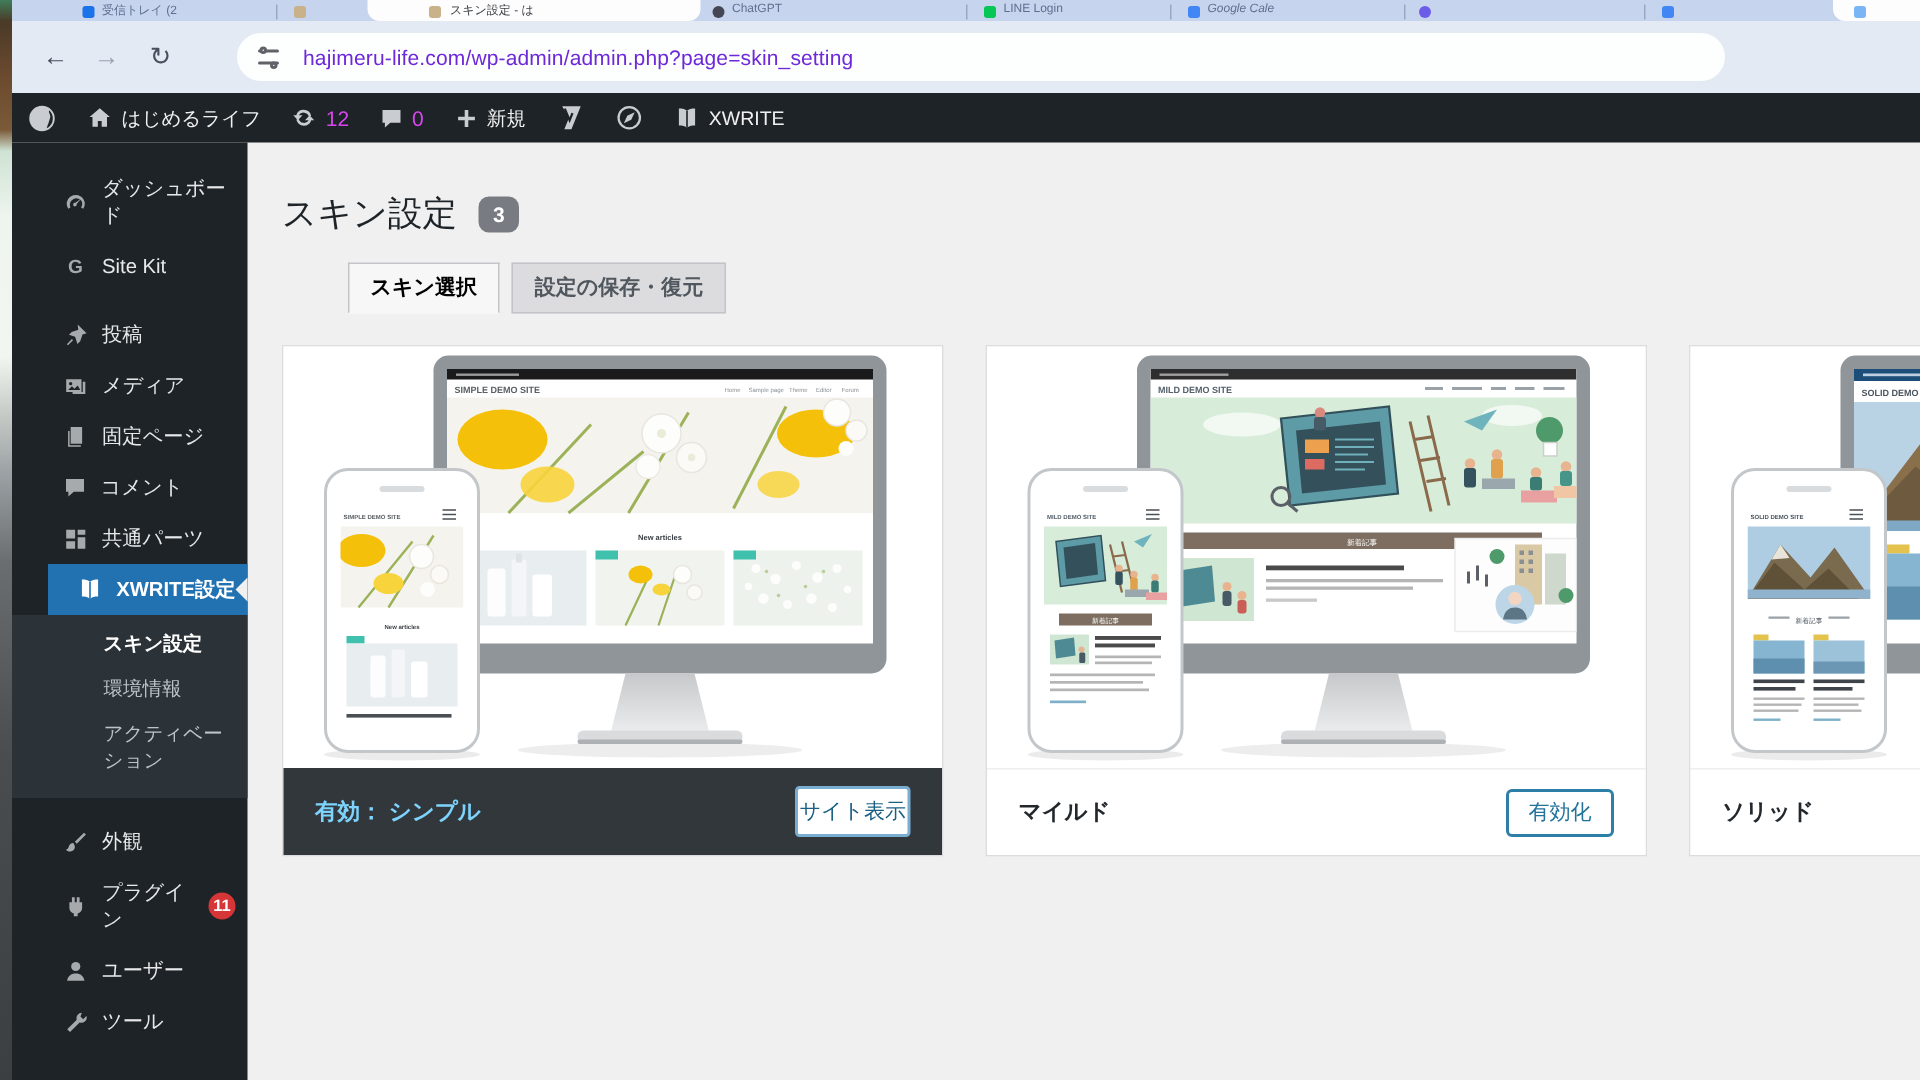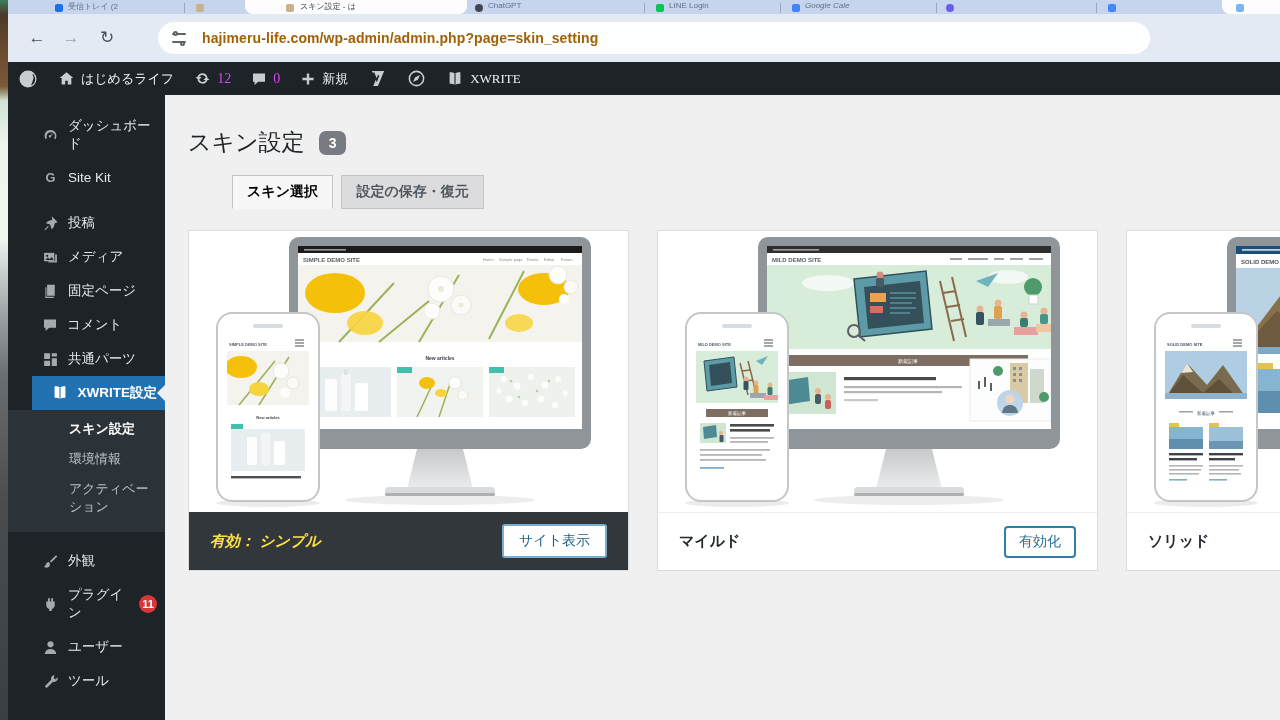--- a/index.html
+++ b/index.html
@@ -19,26 +19,26 @@
 
   .toolbar { position:absolute; left:8px; right:0; top:14px; height:48px; background:#e4eaf4; z-index:40; }
   .nav-arrow { position:absolute; top:13px; width:22px; height:22px; font-size:17px; color:#474f5c; text-align:center; line-height:22px; }
   .nav-arrow.disabled { color:#9aa3b2; }
   .url-pill { position:absolute; left:150px; right:130px; top:8px; height:32px; background:#fdfefe; border-radius:16px; display:flex; align-items:center; }
   .tune-ico { width:18px; height:18px; margin-left:12px; position:relative; }
   .tune-ico:before, .tune-ico:after { content:""; position:absolute; left:2px; right:2px; height:2px; background:#5f6368; border-radius:1px; }
   .tune-ico:before { top:4px; } .tune-ico:after { bottom:4px; }
   .tune-ico i { position:absolute; width:5px; height:5px; background:#fdfefe; border:2px solid #5f6368; border-radius:50%; }
   .tune-ico i.a { top:2px; left:3px; } .tune-ico i.b { bottom:1px; right:3px; }
-  .url-text { font-size:14px; color:#a16207; margin-left:14px; letter-spacing:.1px;font-weight:bold; }
+  .url-text { font-size:14px; color:#6d28d9; margin-left:14px; letter-spacing:.1px; }
 
   
   .adminbar { position:absolute; left:8px; right:0; top:62px; height:33px; background:#1d2327; z-index:40;
     display:flex; align-items:center; color:#f0f0f1; font-size:13px; }
-  .ab-item { display:flex; align-items:center; gap:6px; padding:0 10px; height:100%; cursor:pointer;font-family:Liberation Serif, serif; }
+  .ab-item { display:flex; align-items:center; gap:6px; padding:0 10px; height:100%; cursor:pointer; }
   .ab-item svg { fill:#c9ccd0; }
   .ab-muted { color:#8c8f94; }
   .ab-count { font-size:14px; color:#d946ef; }
 
   
   .sidebar { position:absolute; left:8px; top:95px; width:157px; bottom:0; background:#1d2327; z-index:30; color:#f0f0f1; }
   .sb-item { position:relative; display:flex; align-items:center; gap:9px; padding:8px 8px 8px 10px; font-size:13.5px; color:#e6e8ea; cursor:pointer;margin-left:24px; }
   .sb-item svg { fill:#a7aaad; flex:0 0 auto; }
   .sb-gap { height:12px; }
   .sb-item.active { background:#2271b1; color:#fff; font-weight:bold;justify-content:flex-end; }
@@ -57,22 +57,22 @@
   .nav-tab { display:inline-block; padding:7px 14px; font-size:14px; font-weight:bold; border:1px solid #c3c4c7; background:#dcdcde; color:#50575e; margin-right:4px; cursor:pointer; }
   .nav-tab.active { background:#f7f7f7; color:#000; border-bottom-color:#f7f7f7;margin-left:44px; }
   .instruction { margin-top:44px; font-size:13.5px; color:#646970; }
   .cards { margin-top:21px; display:flex; gap:28px; }
   .skin-card { width:441px; flex:0 0 441px; background:#fff; border:1px solid #dcdcde; }
   .preview { position:relative; width:100%; height:281px; background:#fff; cursor:pointer; }
   .preview svg { display:block; }
   .card-footer { height:58px; display:flex; align-items:center; justify-content:space-between; padding:0 21px; background:#fff; border-top:1px solid #eceeef; }
   .card-footer.active { background:#32373c; border-top:none; }
   .skin-name { font-size:15px; font-weight:bold; color:#23282d; }
-  .card-footer.active .skin-name { color:#fde047;font-style:italic; }
-  .btn-site { background:#fff; border:2px solid #79aed1; color:#1a5f84; font-size:14px; padding:6px 15px; border-radius:3px; cursor:pointer; font-family:inherit; }
+  .card-footer.active .skin-name { color:#7dd3fc; }
+  .btn-site { background:#fff; border:2px solid #79aed1; color:#1a5f84; font-size:14px; padding:6px 1px; border-radius:3px; cursor:pointer; font-family:inherit; }
   .btn-activate { background:#fff; border:2px solid #2e7fa8; color:#22729c; font-size:14px; padding:5px 13px; border-radius:4px; cursor:pointer; font-family:inherit; }
 
   .t4 { font-size:4px; } .t5 { font-size:5px; } .t6 { font-size:6px; }
 </style>
 </head>
 <body>
 
 <div class="left-strip"></div>
 
 <div class="tabstrip">

